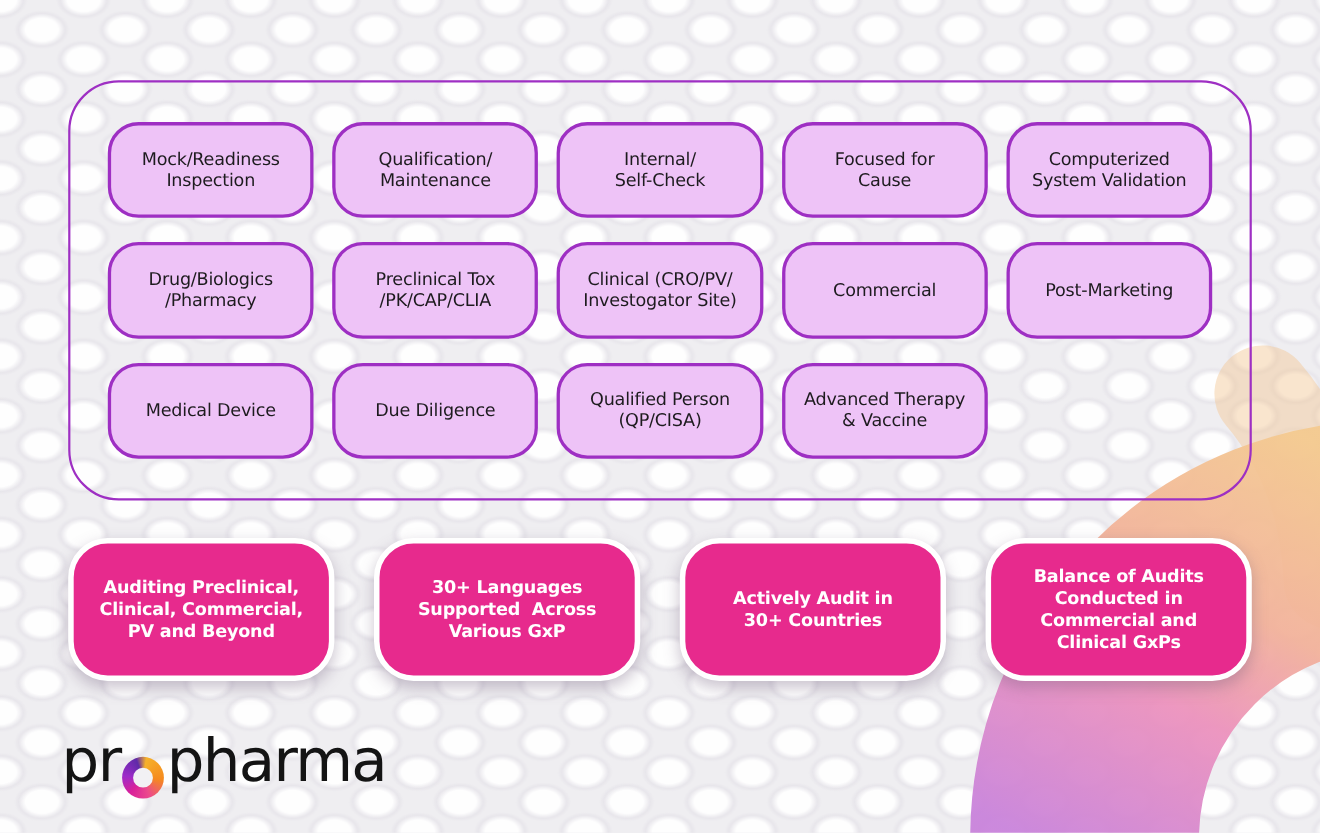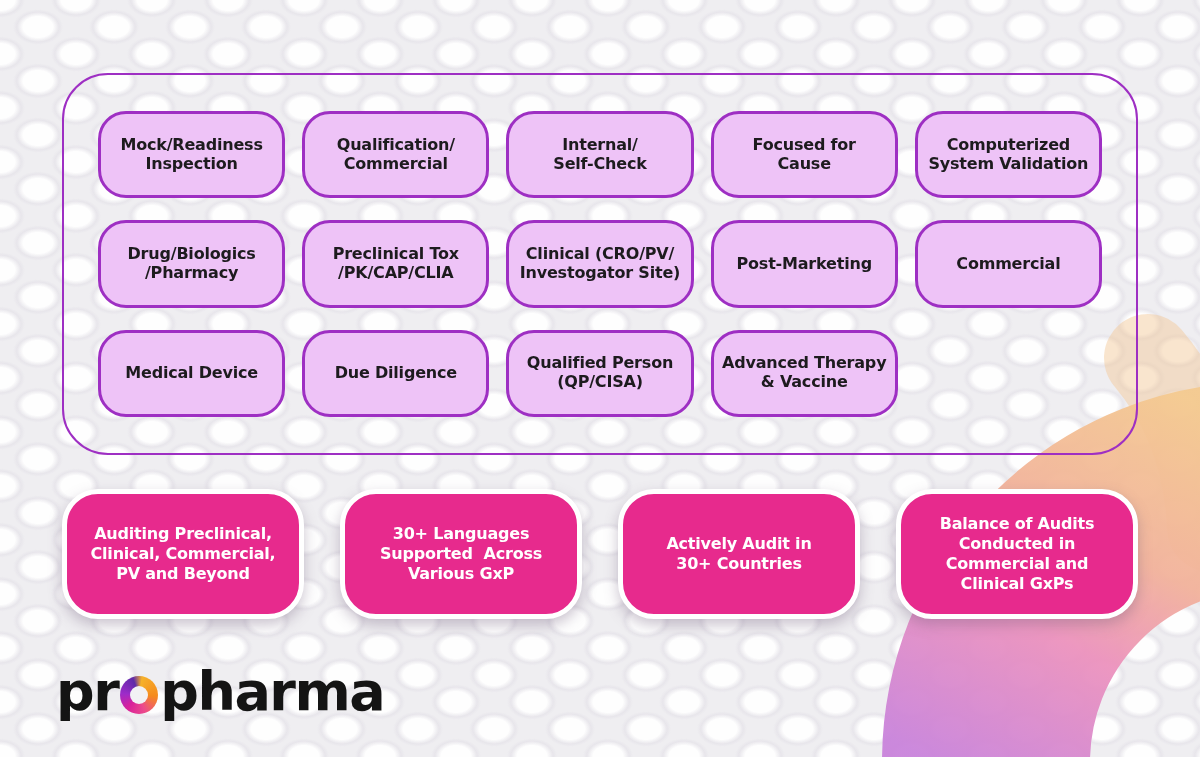--- a/index.html
+++ b/index.html
@@ -31,21 +31,21 @@
   }
   .cell {
     background:#EEC3F7;
     border:3px solid #9E2FC3;
     border-radius:28px;
     display:flex; align-items:center; justify-content:center;
     text-align:center;
   }
   .cell span {
     white-space:pre-wrap;
-    font-weight:700; font-size:16px; line-height:1.18;
+    font-weight:400; font-size:16px; line-height:1.18;
     color:#1D1B1E; letter-spacing:-0.2px;
     padding:0 2px;
   }
 
   
   .highlights {
     position:absolute; left:62px; top:489px; width:1076px; height:130px;
     display:flex; gap:36px; z-index:1;
   }
   .hl-box {
@@ -60,22 +60,22 @@
   .hl-box span {
     white-space:pre-wrap;
     font-weight:700; font-size:16px; line-height:1.25;
     color:#ffffff; letter-spacing:-0.2px;
     padding:0 6px;
   }
 
   
   .logo {
     position:absolute; left:56px; top:660px; z-index:1;
-    display:flex; align-items:center;
-    font-weight:700; font-size:54px; letter-spacing:-1.5px;
+    display:flex; align-items:flex-end;
+    font-weight:400; font-size:54px; letter-spacing:-1.5px;
     color:#141414;
   }
   .logo-o {
     position:relative; width:38px; height:38px; border-radius:50%;
     margin:0 2px; transform:translateY(3px);
     background:conic-gradient(from 10deg,
       #F6B12A 0deg, #F58A1E 85deg, #EC4A8C 150deg,
       #D9219A 210deg, #9D2BC9 265deg, #5F2AA8 330deg, #F6B12A 360deg);
   }
   .logo-o::after {
@@ -99,21 +99,21 @@
   <circle cx="1262" cy="762" r="276" fill="none" stroke="url(#arcMain)" stroke-width="208" opacity="0.95"></circle>
 </svg>
 
 <div class="panel">
   <div class="cell">
       <span>Mock/Readiness
 Inspection</span>
     </div>
   <div class="cell">
       <span>Qualification/
-Commercial</span>
+Maintenance</span>
     </div>
   <div class="cell">
       <span>Internal/
 Self-Check</span>
     </div>
   <div class="cell">
       <span>Focused for
 Cause</span>
     </div>
   <div class="cell">
@@ -126,24 +126,24 @@
     </div>
   <div class="cell">
       <span>Preclinical Tox
 /PK/CAP/CLIA</span>
     </div>
   <div class="cell">
       <span>Clinical (CRO/PV/
 Investogator Site)</span>
     </div>
   <div class="cell">
-      <span>Post-Marketing</span>
+      <span>Commercial</span>
     </div>
   <div class="cell">
-      <span>Commercial</span>
+      <span>Post-Marketing</span>
     </div>
   <div class="cell">
       <span>Medical Device</span>
     </div>
   <div class="cell">
       <span>Due Diligence</span>
     </div>
   <div class="cell">
       <span>Qualified Person
 (QP/CISA)</span>

